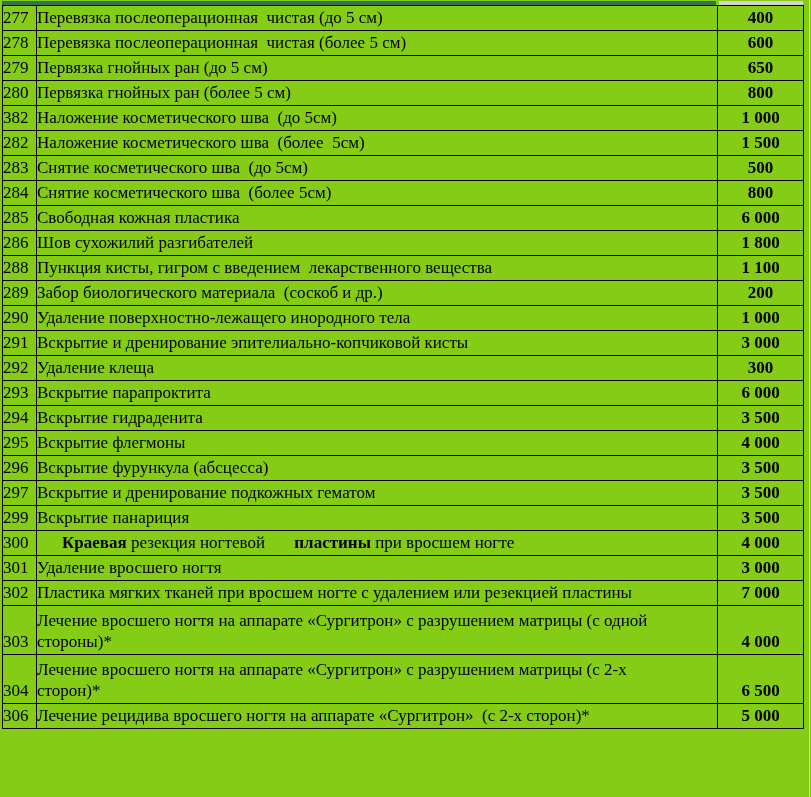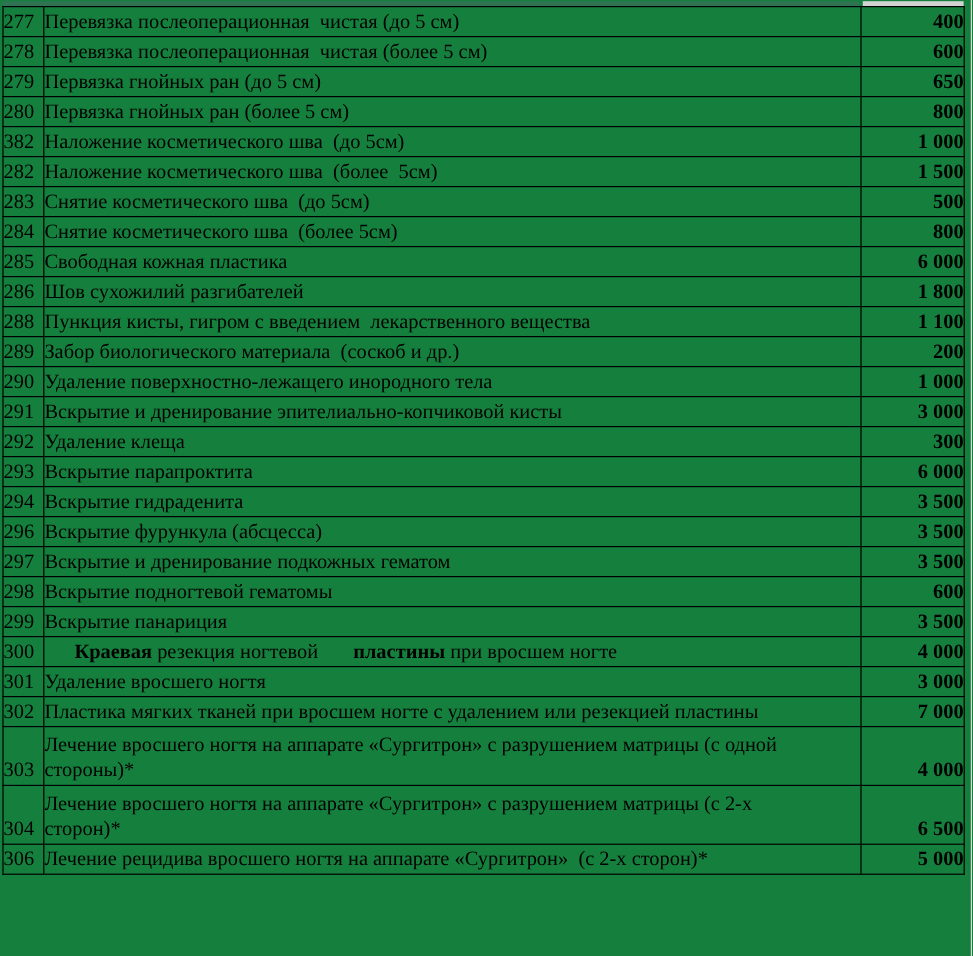--- a/index.html
+++ b/index.html
@@ -4,21 +4,21 @@
 <style>
   html, body {
     margin: 0;
     padding: 0;
     background: #ffffff;
   }
   .page {
     position: relative;
     width: 811px;
     height: 797px;
-    background: #15803d;
+    background: #84cc16;
     font-family: "Liberation Serif", "DejaVu Serif", serif;
     overflow: hidden;
   }
   .top-strip {
     position: relative;
     height: 5px;
   }
   .green-bar {
     position: absolute;
     left: 2px;
@@ -52,21 +52,21 @@
   tr.row-tall { height: 49px; }
   td.col-num {
     padding-left: 3px;
   }
   td.col-desc {
     padding-left: 4px;
     padding-right: 2px;
     white-space: pre-wrap;
   }
   td.col-price {
-    text-align: right;
+    text-align: center;
     font-weight: bold;
     padding-right: 6px;
     white-space: nowrap;
   }
   .seg-b { font-weight: bold; margin-left: 25px; }
   .right-gridline {
     position: absolute;
     left: 809px;
     top: 0;
     width: 1px;
@@ -168,33 +168,33 @@
           <td class="col-num">293</td>
           <td class="col-desc"><span>Вскрытие парапроктита</span></td>
           <td class="col-price">6 000</td>
         </tr>
         <tr class="row">
           <td class="col-num">294</td>
           <td class="col-desc"><span>Вскрытие гидраденита</span></td>
           <td class="col-price">3 500</td>
         </tr>
         <tr class="row">
+          <td class="col-num">295</td>
+          <td class="col-desc"><span>Вскрытие флегмоны</span></td>
+          <td class="col-price">4 000</td>
+        </tr>
+        <tr class="row">
           <td class="col-num">296</td>
           <td class="col-desc"><span>Вскрытие фурункула (абсцесса)</span></td>
           <td class="col-price">3 500</td>
         </tr>
         <tr class="row">
           <td class="col-num">297</td>
           <td class="col-desc"><span>Вскрытие и дренирование подкожных гематом</span></td>
           <td class="col-price">3 500</td>
-        </tr>
-        <tr class="row">
-          <td class="col-num">298</td>
-          <td class="col-desc"><span>Вскрытие подногтевой гематомы</span></td>
-          <td class="col-price">600</td>
         </tr>
         <tr class="row">
           <td class="col-num">299</td>
           <td class="col-desc"><span>Вскрытие панариция</span></td>
           <td class="col-price">3 500</td>
         </tr>
         <tr class="row">
           <td class="col-num">300</td>
           <td class="col-desc"><span class="seg-b">Краевая</span><span> резекция ногтевой </span><span class="seg-b">пластины</span><span> при вросшем ногте</span></td>
           <td class="col-price">4 000</td>

